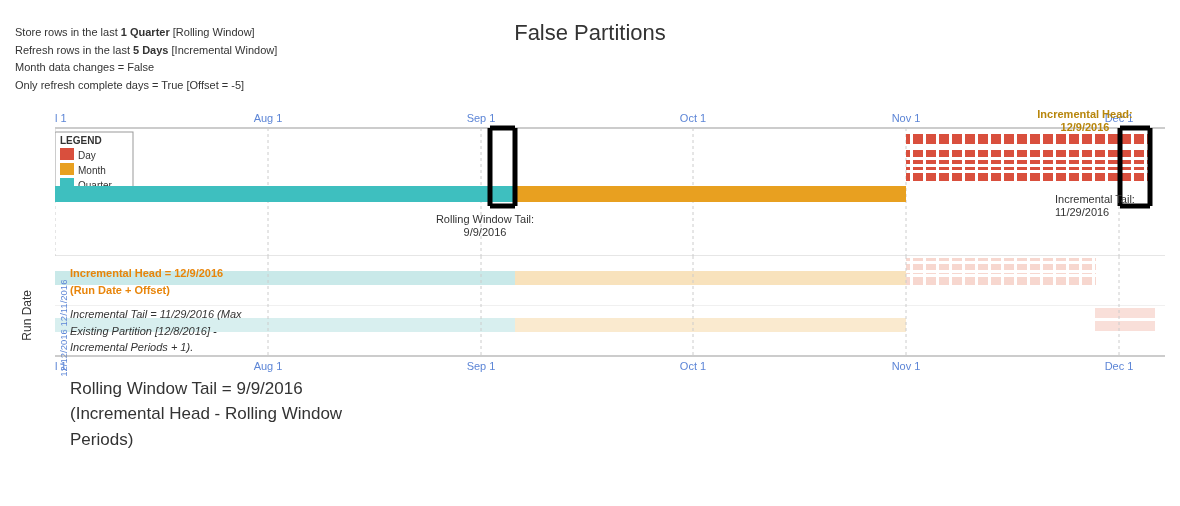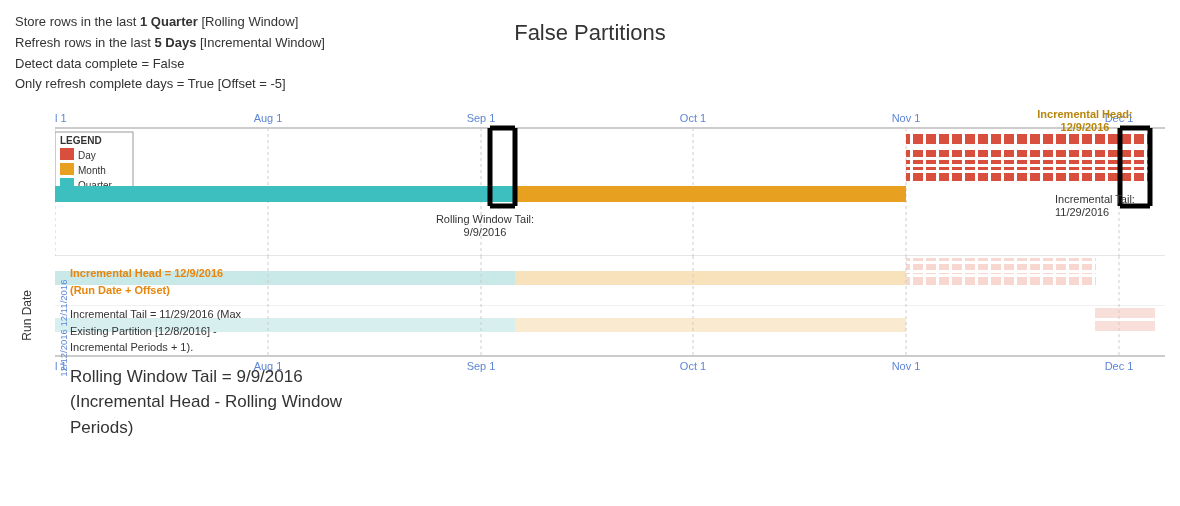--- a/index.html
+++ b/index.html
@@ -13,24 +13,24 @@
       color: #333;
     }
     .container {
       width: 1180px;
       height: 506px;
       position: relative;
       padding: 10px 15px;
     }
     .header-info {
       position: absolute;
-      top: 12px;
+      top: 24px;
       left: 15px;
       line-height: 1.6;
-      font-size: 13px;
+      font-size: 11px;
     }
     .title {
       position: absolute;
       top: 20px;
       left: 50%;
       transform: translateX(-50%);
       font-size: 22px;
       font-weight: 300;
       color: #333;
       white-space: nowrap;
@@ -43,21 +43,21 @@
 
   <div class="title">False Partitions</div>
 
   <div class="header-info">
     <div>
       Store rows in the last <strong>1 Quarter</strong> [Rolling Window]
     </div>
     <div>
       Refresh rows in the last <strong>5 Days</strong> [Incremental Window]
     </div>
-    <div>Detect data complete = False</div>
+    <div>Month data changes = False</div>
     <div>Only refresh complete days = True [Offset = -5]</div>
   </div>
 
   <svg style="position:absolute; top:108px; left:55px; right:15px; bottom:25px; width:1110px; height:370px;">
 
     <line x1="0" y1="20" x2="1110" y2="20" stroke="#999" stroke-width="1"></line>
 
     <line x1="0" y1="20" x2="0" y2="230" stroke="#ccc" stroke-dasharray="3,3" stroke-width="1"></line>
 
     <line x1="213" y1="20" x2="213" y2="230" stroke="#ccc" stroke-dasharray="3,3" stroke-width="1"></line>
@@ -162,21 +162,21 @@
     <line x1="638" y1="148" x2="638" y2="248" stroke="#ccc" stroke-dasharray="3,3" stroke-width="1"></line>
     <line x1="851" y1="148" x2="851" y2="248" stroke="#ccc" stroke-dasharray="3,3" stroke-width="1"></line>
     <line x1="1064" y1="148" x2="1064" y2="248" stroke="#ccc" stroke-dasharray="3,3" stroke-width="1"></line>
 
   </svg>
 
   <div style="position:absolute; top:265px; left:70px; width:280px;">
     <div style="margin-bottom:8px; font-size:11px; line-height:1.5;">
       <span style="color:#e8850a; font-weight:600;">Incremental Head = 12/9/2016<br>(Run Date + Offset)</span>
     </div>
-    <div style="margin-bottom:8px; font-size:11px; line-height:1.5; color:#333;">
+    <div style="margin-bottom:20px; font-size:11px; line-height:1.5; color:#333;font-style:italic;">
       Incremental Tail = 11/29/2016 (Max<br>Existing Partition [12/8/2016] -<br>Incremental Periods + 1).
     </div>
     <div style="font-size:17px; line-height:1.5; color:#333;">
       Rolling Window Tail = 9/9/2016<br>(Incremental Head - Rolling Window<br>Periods)
     </div>
   </div>
 
   <div style="position:absolute; top:290px; left:20px; writing-mode:vertical-rl; transform:rotate(180deg); font-size:12px; color:#333; font-weight:400;">Run Date</div>
 
 </div>

